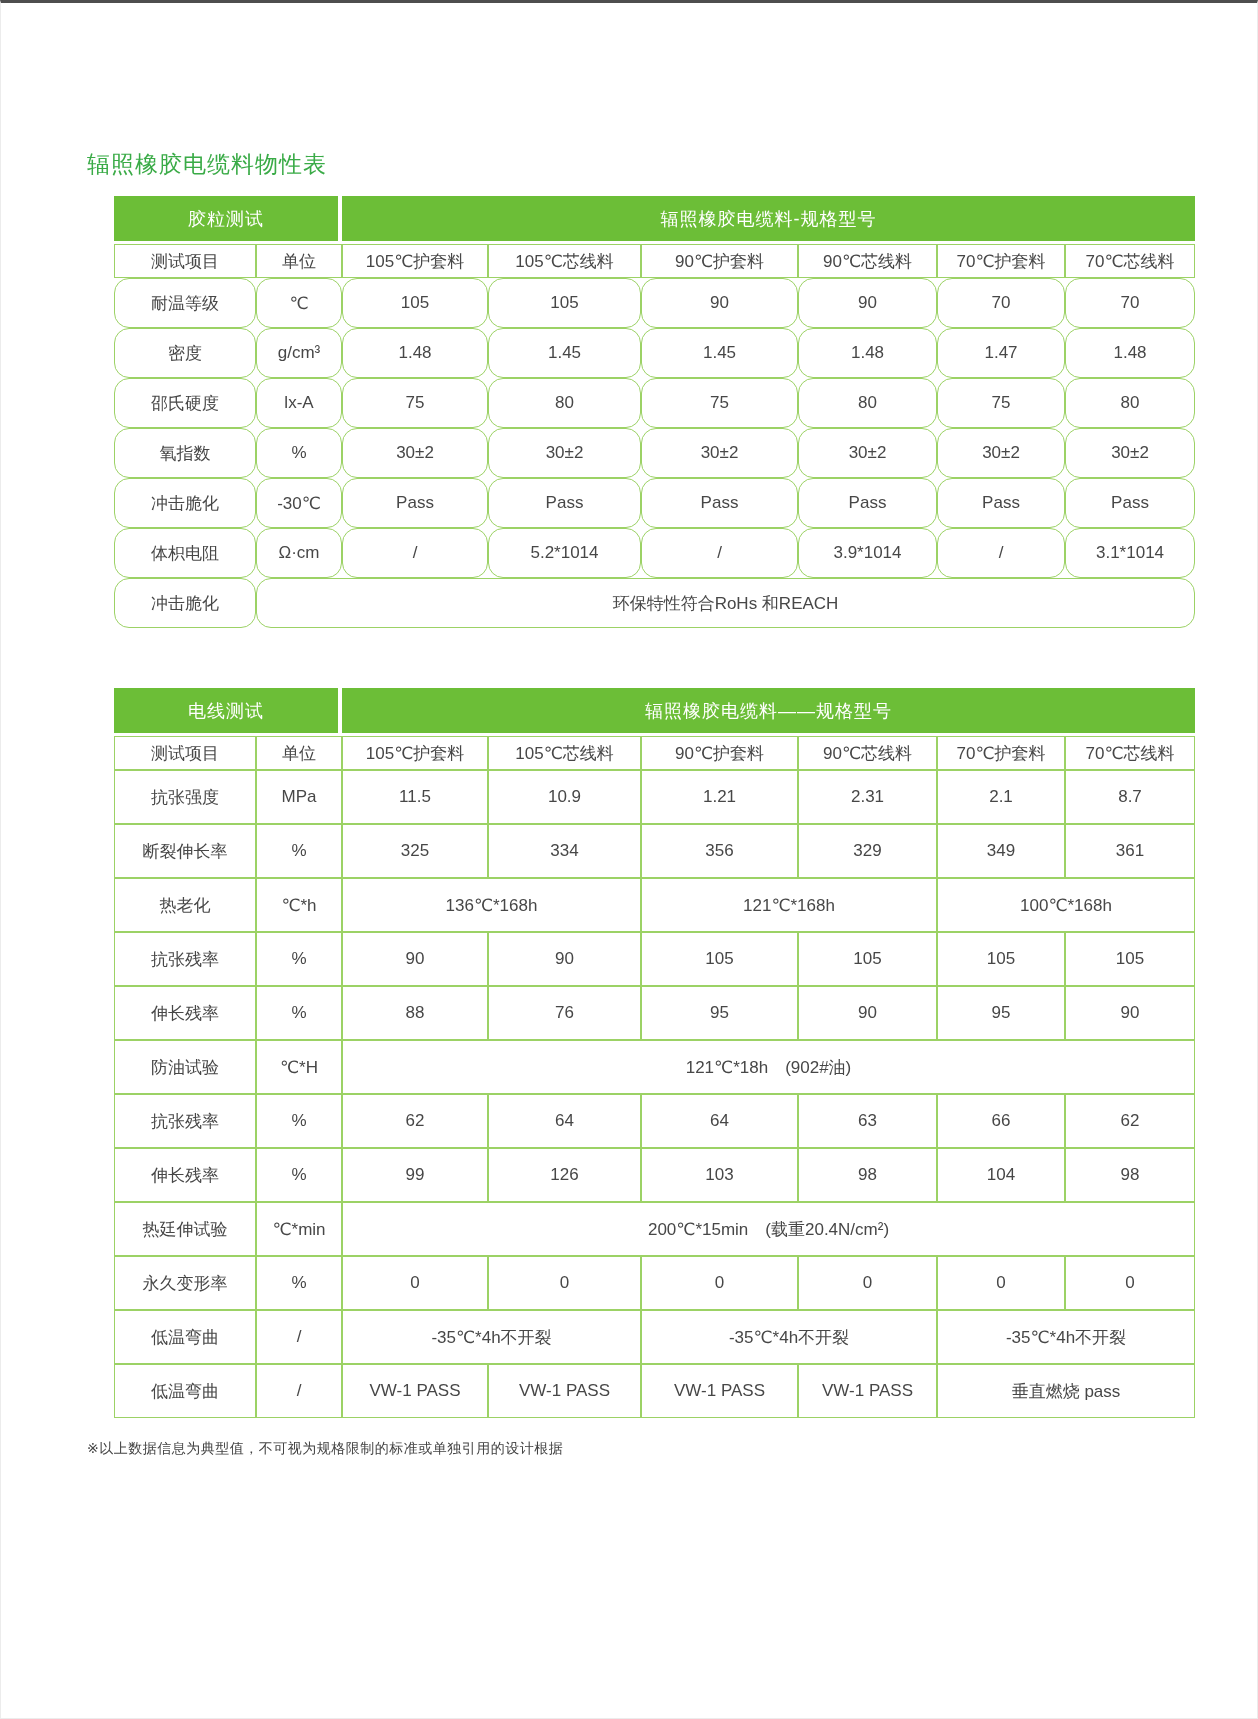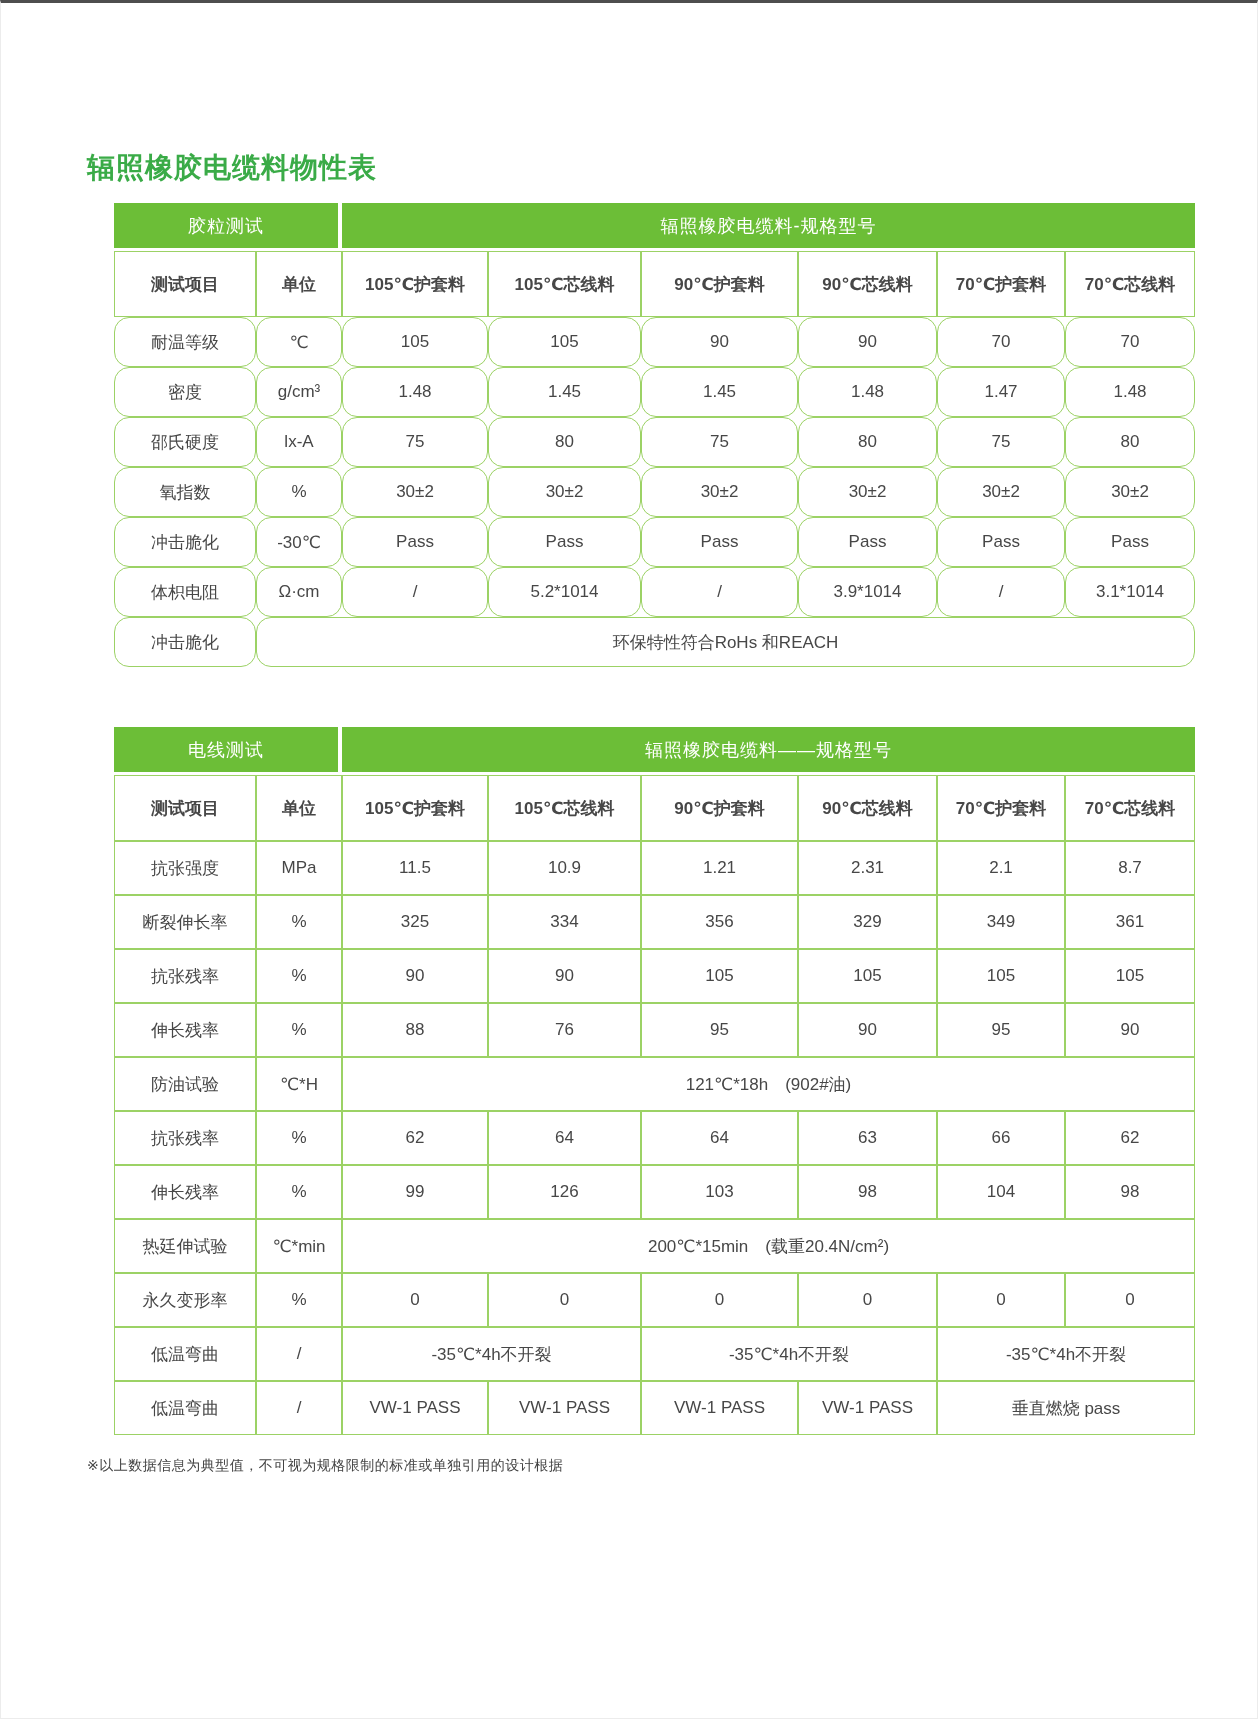--- a/index.html
+++ b/index.html
@@ -13,22 +13,22 @@
     width: 1258px; height: 1719px;
     background: #fff;
     border-top: 3px solid #4e4e4e;
     border-left: 1px solid #ececec;
     border-right: 1px solid #ececec;
     border-bottom: 1px solid #ececec;
     padding: 146px 0 0 86px;
     overflow: hidden;
   }
   .title {
-    font-size: 28px;
-    font-weight: 700;
+    font-size: 23px;
+    font-weight: 400;
     letter-spacing: 1px;
     color: var(--title-green, #3aab47);
   }
   table.spec-table {
     border-collapse: separate;
     border-spacing: 0;
     table-layout: fixed;
     width: 1081px;
     padding-left: 27px;
   }
@@ -48,21 +48,21 @@
   .spec-table th.group {
     background: var(--header-green, #6cbe37);
     color: #ffffff;
     font-size: 18px;
     border: none;
     border-bottom: 3px solid #ffffff;
     height: 48px;
     letter-spacing: 1px;
   }
   .spec-table th.group-left { border-right: 4px solid #ffffff; }
-  .spec-table th.colhead { height: 66px; font-weight: bold; }
+  .spec-table th.colhead { height: 34px; }
   .spec-table.t1 tbody td { height: 50px; border-radius: 15px; }
   .spec-table.t2 tbody td { height: 54px; }
   .footnote {
     margin-top: 22px;
     font-size: 14px;
     color: #434343;
     letter-spacing: 0.5px;
   }
 </style>
 </head>
@@ -208,20 +208,27 @@
           <td>断裂伸长率</td>
           <td>%</td>
           <td>325</td>
           <td>334</td>
           <td>356</td>
           <td>329</td>
           <td>349</td>
           <td>361</td>
         </tr>
         <tr>
+          <td>热老化</td>
+          <td>℃*h</td>
+          <td colspan="2">136℃*168h</td>
+          <td colspan="2">121℃*168h</td>
+          <td colspan="2">100℃*168h</td>
+        </tr>
+        <tr>
           <td>抗张残率</td>
           <td>%</td>
           <td>90</td>
           <td>90</td>
           <td>105</td>
           <td>105</td>
           <td>105</td>
           <td>105</td>
         </tr>
         <tr>

